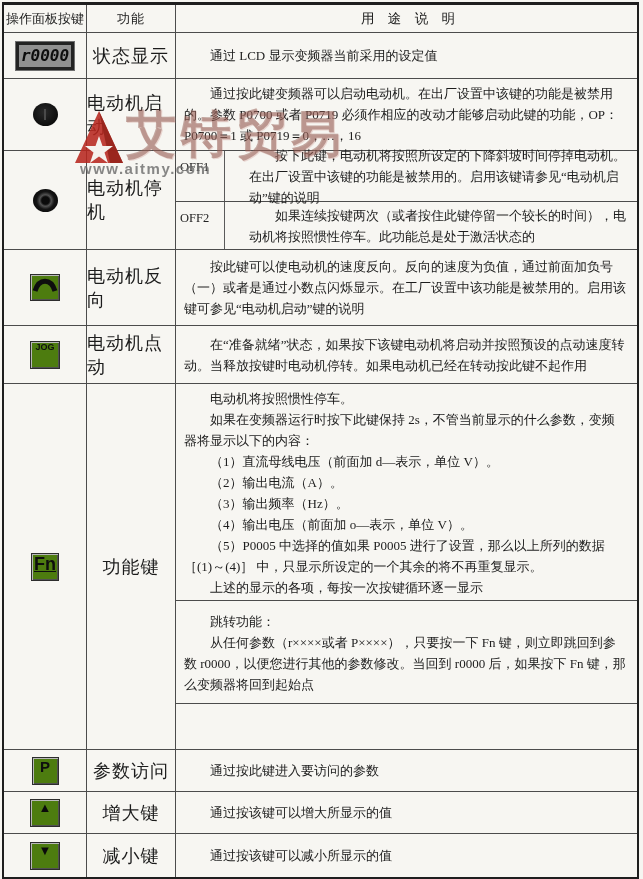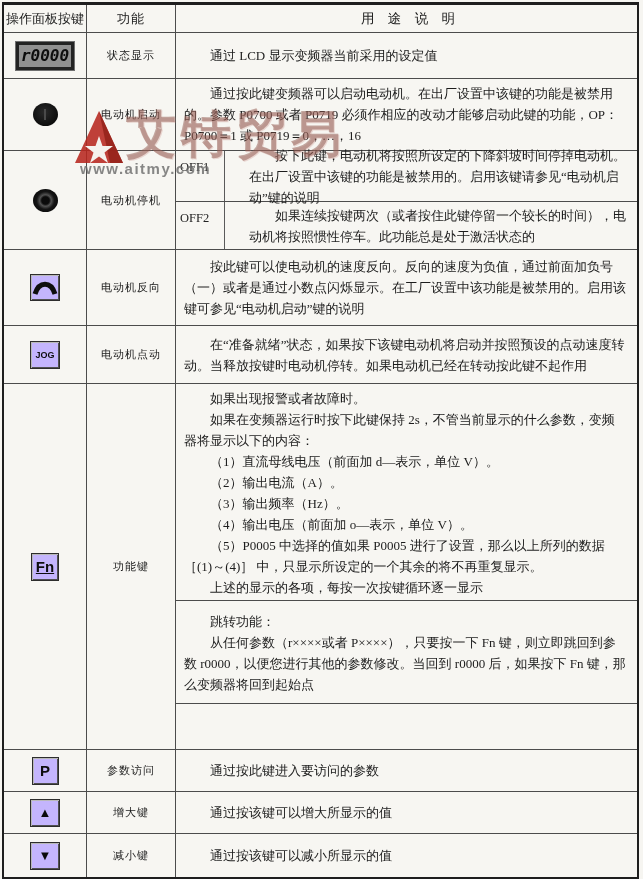--- a/index.html
+++ b/index.html
@@ -13,21 +13,21 @@
     position:absolute; left:2px; top:2px; width:633px;
     border:2px solid #1e1e1e; border-top-width:3px; border-bottom-width:4px;
     background:#f7f6f2;
   }
   .row{display:flex; border-bottom:1px solid #4c4c4c;}
   .row:last-child{border-bottom:none;}
   .c1{width:82px; min-width:82px; border-right:1px solid #4c4c4c;
       display:flex; align-items:center; justify-content:center;}
   .c2{width:88px; min-width:88px; border-right:1px solid #4c4c4c;
       display:flex; align-items:center; justify-content:center;
-      font-size:11px; letter-spacing:1px;}
+      font-size:18px; letter-spacing:1px;}
   .c3{flex:1; display:flex; flex-direction:column; justify-content:center;
       padding:1px 0 1px 8px; font-size:13px; line-height:21px;}
   .hdr .c1,.hdr .c2{font-size:13px;}
   .hdr{height:27px;}
   .hdr .c3{align-items:center; letter-spacing:5px; font-size:13.5px;}
   .p{margin:0; text-indent:2em;}.h45{height:45px}.h71{height:71px}.h75{height:75px}
   .h57{height:57px}.h41{height:41px}.h43{height:43px}
   
   .r-stop{height:98px;}
   .stopcol{flex:1; display:flex; flex-direction:column; padding:0;}
@@ -55,27 +55,27 @@
     font-size:16px; color:#0c0c0c; letter-spacing:0px;
     box-shadow:0 0 0 1px #6f6f6f;
   }
   .btn-round{width:25px; height:23px; border-radius:50%;
     background:radial-gradient(circle at 45% 40%, #2a2a2a 0%, #0d0d0d 70%);
     position:relative;}
   .btn-round.start::after{content:""; position:absolute; left:11px; top:6px;
     width:2px; height:11px; background:#4a4a4a;}
   .btn-round.stop{
     background:radial-gradient(circle, #0b0b0b 0%, #0b0b0b 22%, #525252 34%, #151515 52%, #0b0b0b 75%);}
-  .btn-sq{background:#c4b5fd; border:1px solid #2d2d2d;
-    display:flex; align-items:center; justify-content:center;
+  .btn-sq{background:#4d7c0f; border:1px solid #2d2d2d;
+    display:flex; align-items:flex-start; justify-content:center;
     box-shadow:inset 1px 1px 0 #b9b9b9, inset -1px -1px 0 #515151;
     font-family:"Liberation Sans","DejaVu Sans",sans-serif; color:#0e0e0e;}
   .btn-rev{width:28px; height:25px;}
   .btn-jog{width:28px; height:26px; font-weight:bold; font-size:9px; letter-spacing:0;}
-  .btn-fn{width:26px; height:26px; font-weight:bold; font-size:15px;text-decoration:underline;}
+  .btn-fn{width:26px; height:26px; font-weight:bold; font-size:18px;text-decoration:underline;}
   .btn-p{width:25px; height:26px; font-weight:bold; font-size:15px;}
   .btn-arrow{width:28px; height:26px; font-size:13px; color:#0a0a0a;}
   
   .wm{position:absolute; left:72px; top:108px; width:300px; height:78px;
       pointer-events:none; z-index:6;}
   .wm-logo{position:absolute; left:2px; top:2px;}
   .wm-brand{position:absolute; left:54px; top:4px;
       font-family:Liberation Mono, monospace; font-weight:bold;
       font-size:50px; line-height:52px; letter-spacing:5px;
       color:rgba(146,92,82,0.52); text-shadow:1px 1px 0 rgba(190,120,110,0.25);}
@@ -167,21 +167,21 @@
 
     <div class="row r-fn">
       <div class="c1">
         <div class="btn-sq btn-fn">
           <span>Fn</span>
         </div>
       </div>
       <div class="c2">功能键</div>
       <div class="fncol">
         <div class="fnsec s1">
-          <p class="p">如果出现报警或者故障时。</p>
+          <p class="p">电动机将按照惯性停车。</p>
           <p class="p">如果在变频器运行时按下此键保持 2s，不管当前显示的什么参数，变频器将显示以下的内容：</p>
           <p class="p">（1）直流母线电压（前面加 d—表示，单位 V）。</p>
           <p class="p">（2）输出电流（A）。</p>
           <p class="p">（3）输出频率（Hz）。</p>
           <p class="p">（4）输出电压（前面加 o—表示，单位 V）。</p>
           <p class="p">（5）P0005 中选择的值如果 P0005 进行了设置，那么以上所列的数据 ［(1)～(4)］ 中，只显示所设定的一个其余的将不再重复显示。</p>
           <p class="p">上述的显示的各项，每按一次按键循环逐一显示</p>
         </div>
         <div class="fnsec s2">
           <p class="p">跳转功能：</p>

